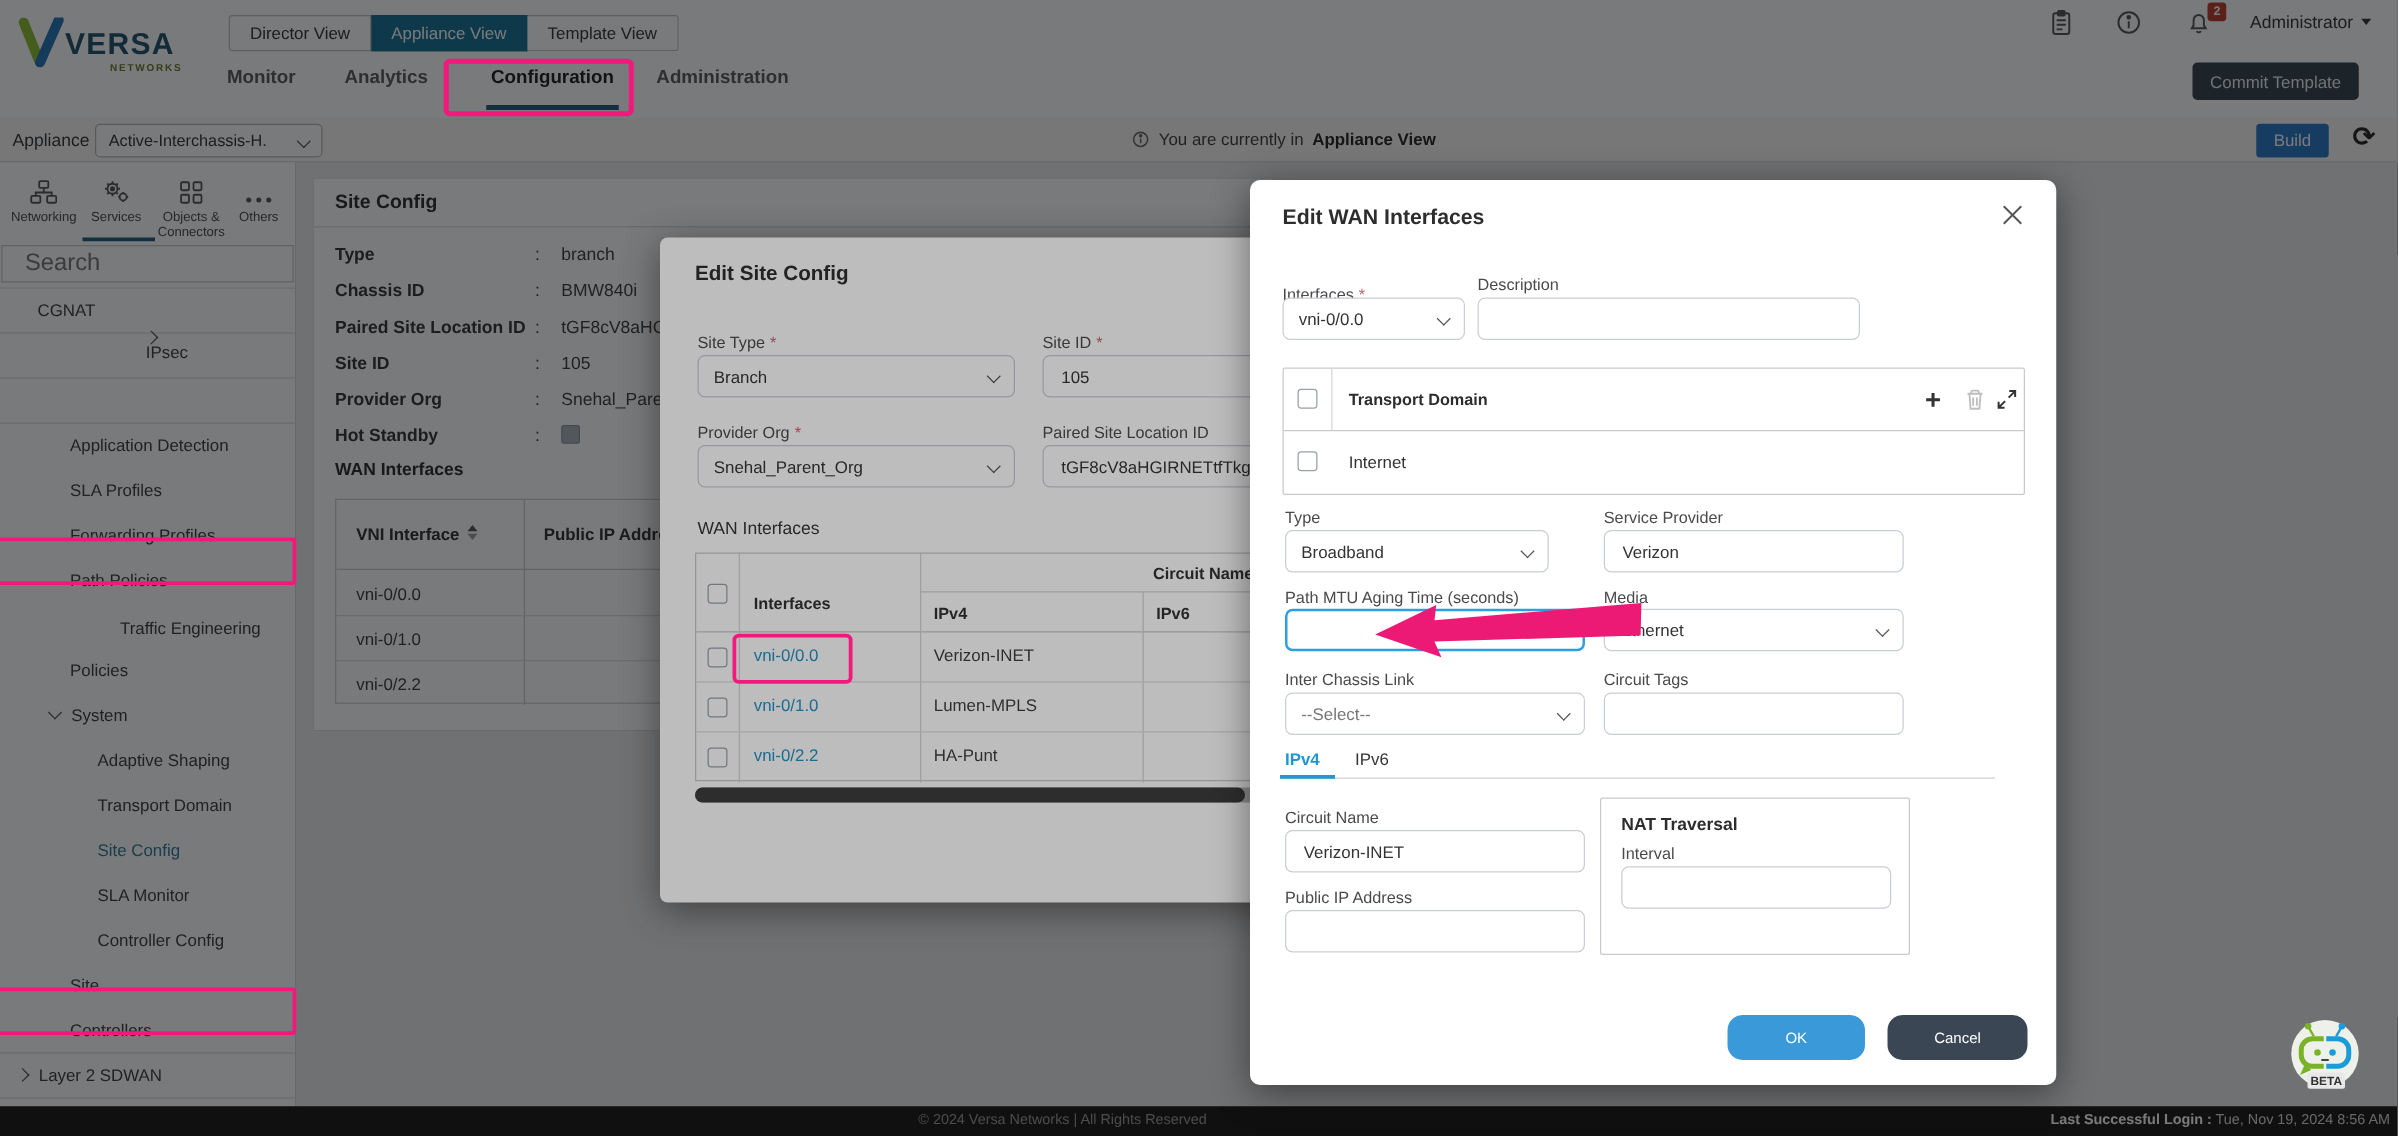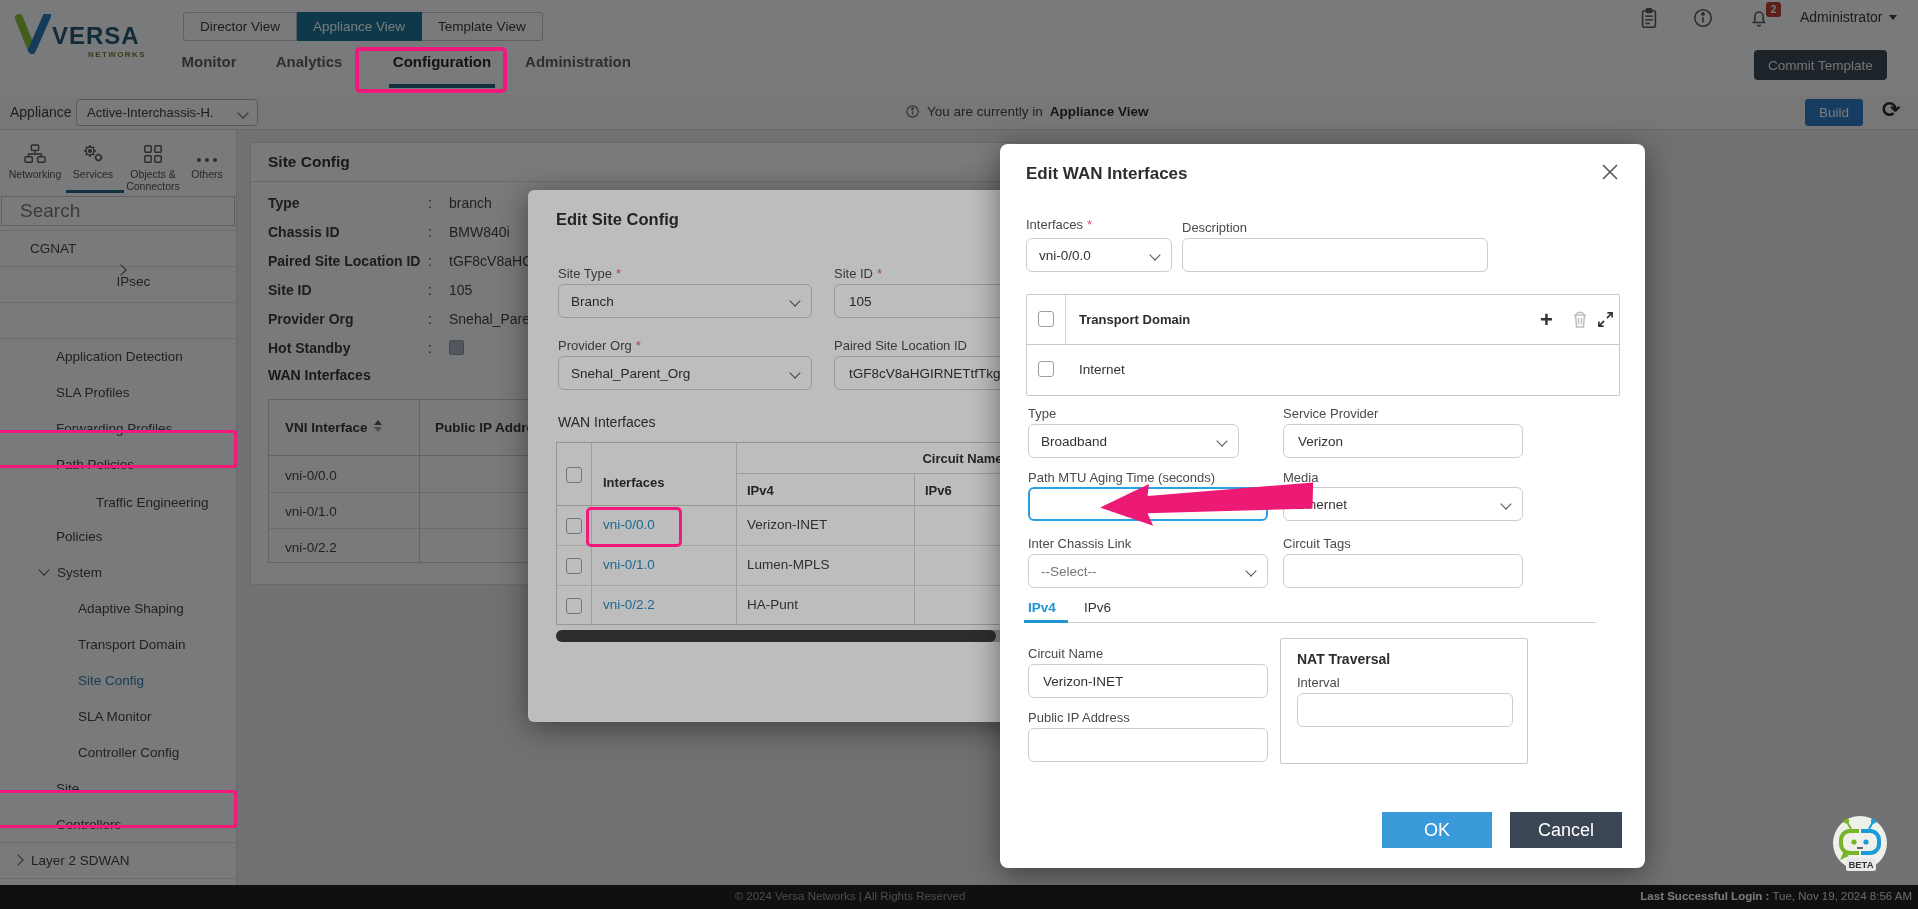--- a/index.html
+++ b/index.html
@@ -92,21 +92,21 @@
   .mrow-line{background:#dedede;height:1px;}
   .scroll-track{background:#b8b8b8;border-radius:6px;}
   .scroll-thumb{background:#3a3a3a;border-radius:6px;}
   
   .tdbox{border:1px solid #c9c9c9;border-radius:2px;}
   .tdbox .hdr{font-size:13px;font-weight:bold;color:#2d2d2d;}
   .icon-btn{font-size:19px;color:#444;cursor:pointer;line-height:1;}
   .iptab{font-size:13.5px;color:#444;cursor:pointer;font-weight:bold;}
   .iptab.active{color:#2196d3;}
   .natbox{border:1px solid #c9c9c9;border-radius:2px;}
-  .btn{border-radius:0;font-size:18px;display:flex;align-items:center;justify-content:center;cursor:pointer;}
+  .btn{border-radius:12px;font-size:12px;display:flex;align-items:center;justify-content:center;cursor:pointer;}
   .btn.ok{background:#3a9ad9;color:#fff;}
   .btn.cancel{background:#3a4654;color:#fff;}
   
   .anno{border:4px solid #f2187c;border-radius:5px;z-index:60;pointer-events:none;}
   #arrow-anno{z-index:60;pointer-events:none;}
   
   #footer{left:0;top:885px;width:1918px;height:24px;background:#181818;z-index:10;}
   .foot-copy{left:600px;top:5px;width:500px;text-align:center;font-size:11.5px;color:#9a9a9a;}
   .foot-login{right:6px;top:5px;font-size:11.5px;color:#d9d9d9;}
   .foot-login b{color:#fff;}
@@ -418,21 +418,21 @@
 
   <div id="overlay2" class="abs"></div>
 
   <div id="modal-wan" class="abs modal">
     <div class="abs m-title" style="left:26px;top:20px;font-size:17px;">Edit WAN Interfaces</div>
     <svg class="abs" style="left:600px;top:18px;cursor:pointer;" width="20" height="20" viewBox="0 0 20 20" stroke="#555" stroke-width="1.6">
       <line x1="3" y1="3" x2="17" y2="17"></line>
         <line x1="17" y1="3" x2="3" y2="17"></line>
     </svg>
 
-    <div class="abs lbl" style="left:26px;top:73px;"><span>Interfaces</span><span class="star">*</span></div>
+    <div class="abs lbl" style="left:26px;top:84px;"><span>Interfaces</span><span class="star">*</span></div>
     <div class="abs fld sel" style="left:26px;top:94px;width:146px;">
       <span>vni-0/0.0</span>
         <span class="fchv"></span>
     </div>
     <div class="abs lbl" style="left:182px;top:76px;">Description</div>
     <div class="abs fld" style="left:182px;top:94px;width:306px;">
       <input type="text" value="" style="">
     </div>
 
     <div class="abs tdbox" style="left:26px;top:150px;width:594px;height:102px;">

